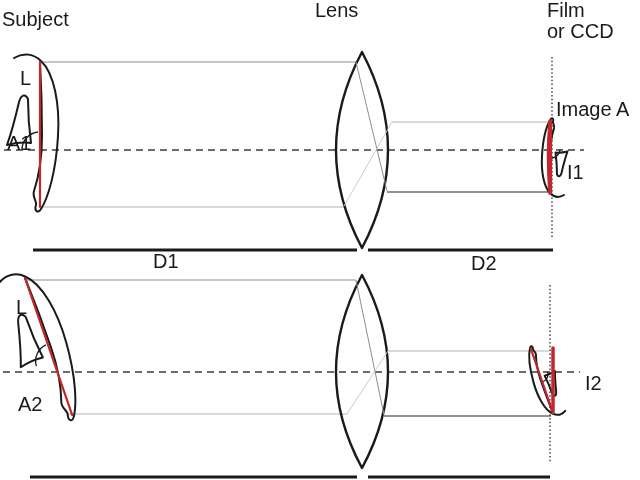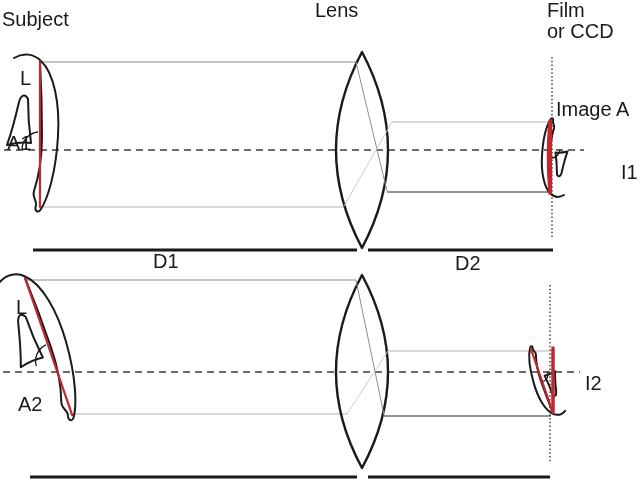--- a/index.html
+++ b/index.html
@@ -78,21 +78,21 @@
     </g>
   </svg>
 
   <div class="label" style="left:2px;top:9px">Subject</div>
   <div class="label" style="left:315px;top:0px">Lens</div>
   <div class="label" style="left:556px;top:99px">Image A</div>
   <div class="label" style="left:547px;top:0px">
     <div>Film</div>
     <div>or CCD</div>
   </div>
-  <div class="label" style="left:621px;top:162px">I1</div>
+  <div class="label" style="left:567px;top:162px">I1</div>
   <div class="label" style="left:20px;top:68px">L</div>
   <div class="label" style="left:7px;top:133px">A1</div>
   <div class="label" style="left:153px;top:251px">D1</div>
-  <div class="label" style="left:455px;top:253px">D2</div>
+  <div class="label" style="left:471px;top:253px">D2</div>
   <div class="label" style="left:16px;top:297px">L</div>
   <div class="label" style="left:18px;top:394px">A2</div>
   <div class="label" style="left:585px;top:373px">I2</div>
 </div>
 
 </body></html>

